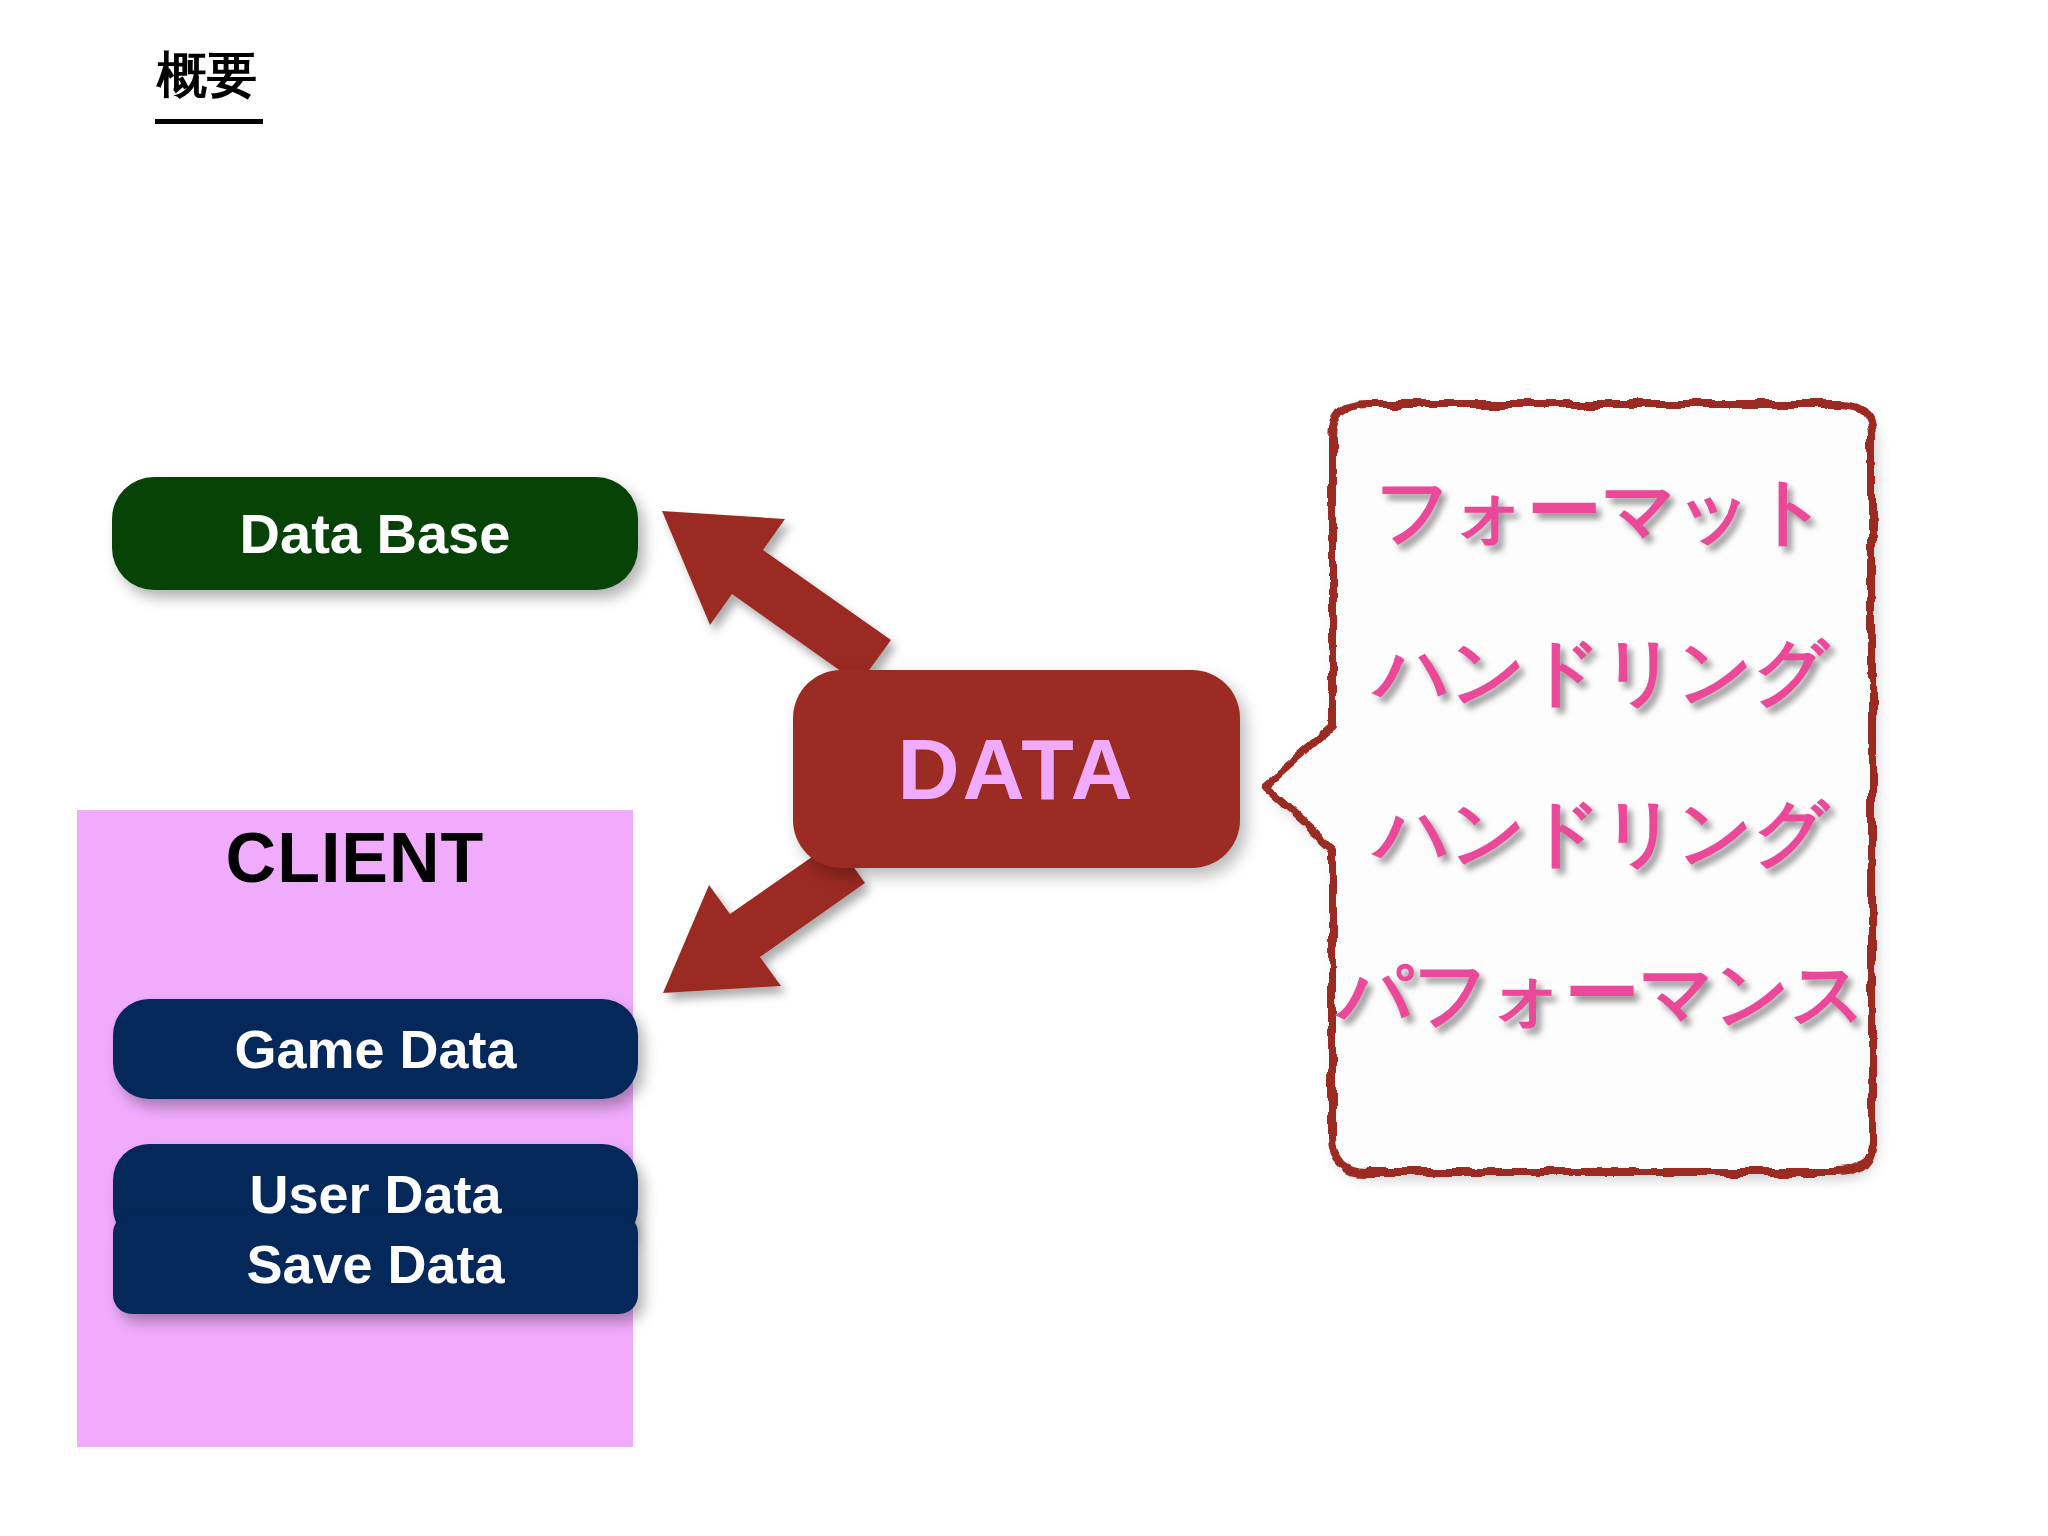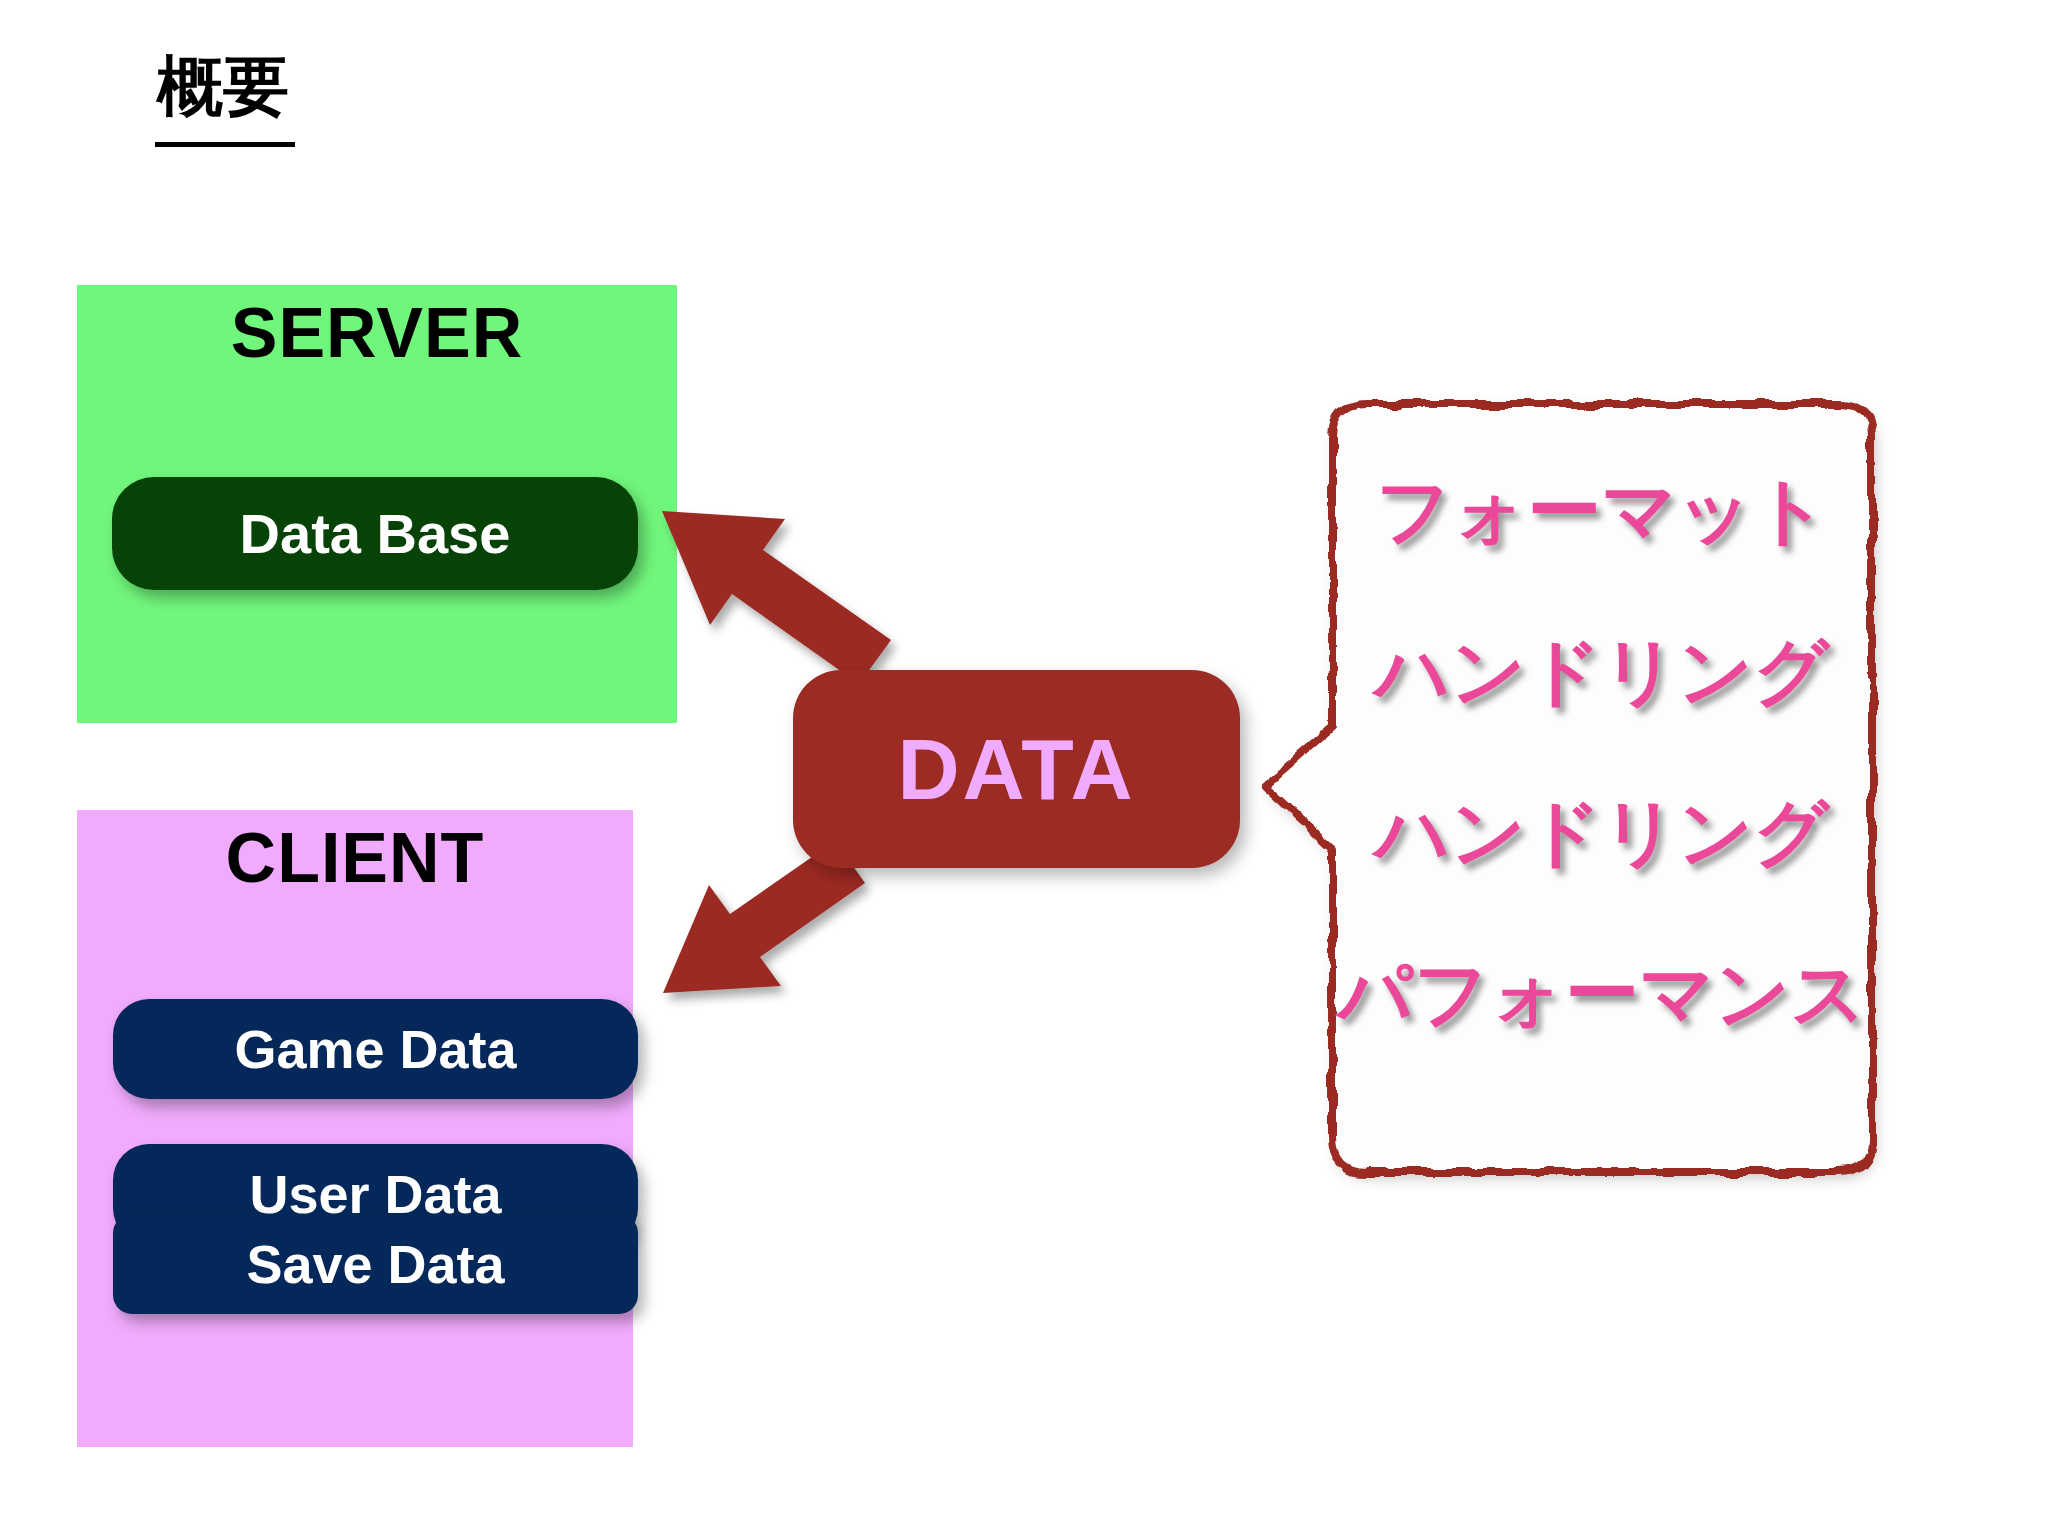--- a/index.html
+++ b/index.html
@@ -7,21 +7,21 @@
     width:2048px; height:1536px;
     background:#ffffff;
     font-family:"Liberation Sans","DejaVu Sans",sans-serif;
     overflow:hidden;
   }
   .stage{position:relative; width:2048px; height:1536px;}
 
   
   .title{
     position:absolute; left:155px; top:42px;
-    font-size:66px; font-weight:600; color:#000;
+    font-size:50px; font-weight:600; color:#000;
     padding:0 6px 10px 2px;
     border-bottom:5px solid #000;
     z-index:0;
   }
 
   
   .panel{position:absolute; z-index:0;}
   .panel-server{left:77px; top:285px; width:600px; height:438px; background:#71F67C;}
   .panel-client{left:77px; top:810px; width:556px; height:637px; background:#f0abfc;}
   .panel-label{
@@ -72,23 +72,20 @@
   .cl-2{top:789px;}
   .cl-3{top:950px;}
 </style>
 </head>
 <body>
 
 <div class="stage">
 
   <div class="title">概要</div>
 
-  <div class="panel panel-server">
-    <div class="panel-label">SERVER</div>
-  </div>
 
   <div class="panel panel-client">
     <div class="panel-label">CLIENT</div>
   </div>
 
   <div class="pill pill-navy pill-game">Game Data</div>
   <div class="pill pill-database">Data Base</div>
   <div class="pill pill-navy pill-user">User Data</div>
   <div class="pill pill-navy pill-save">Save Data</div>
 

